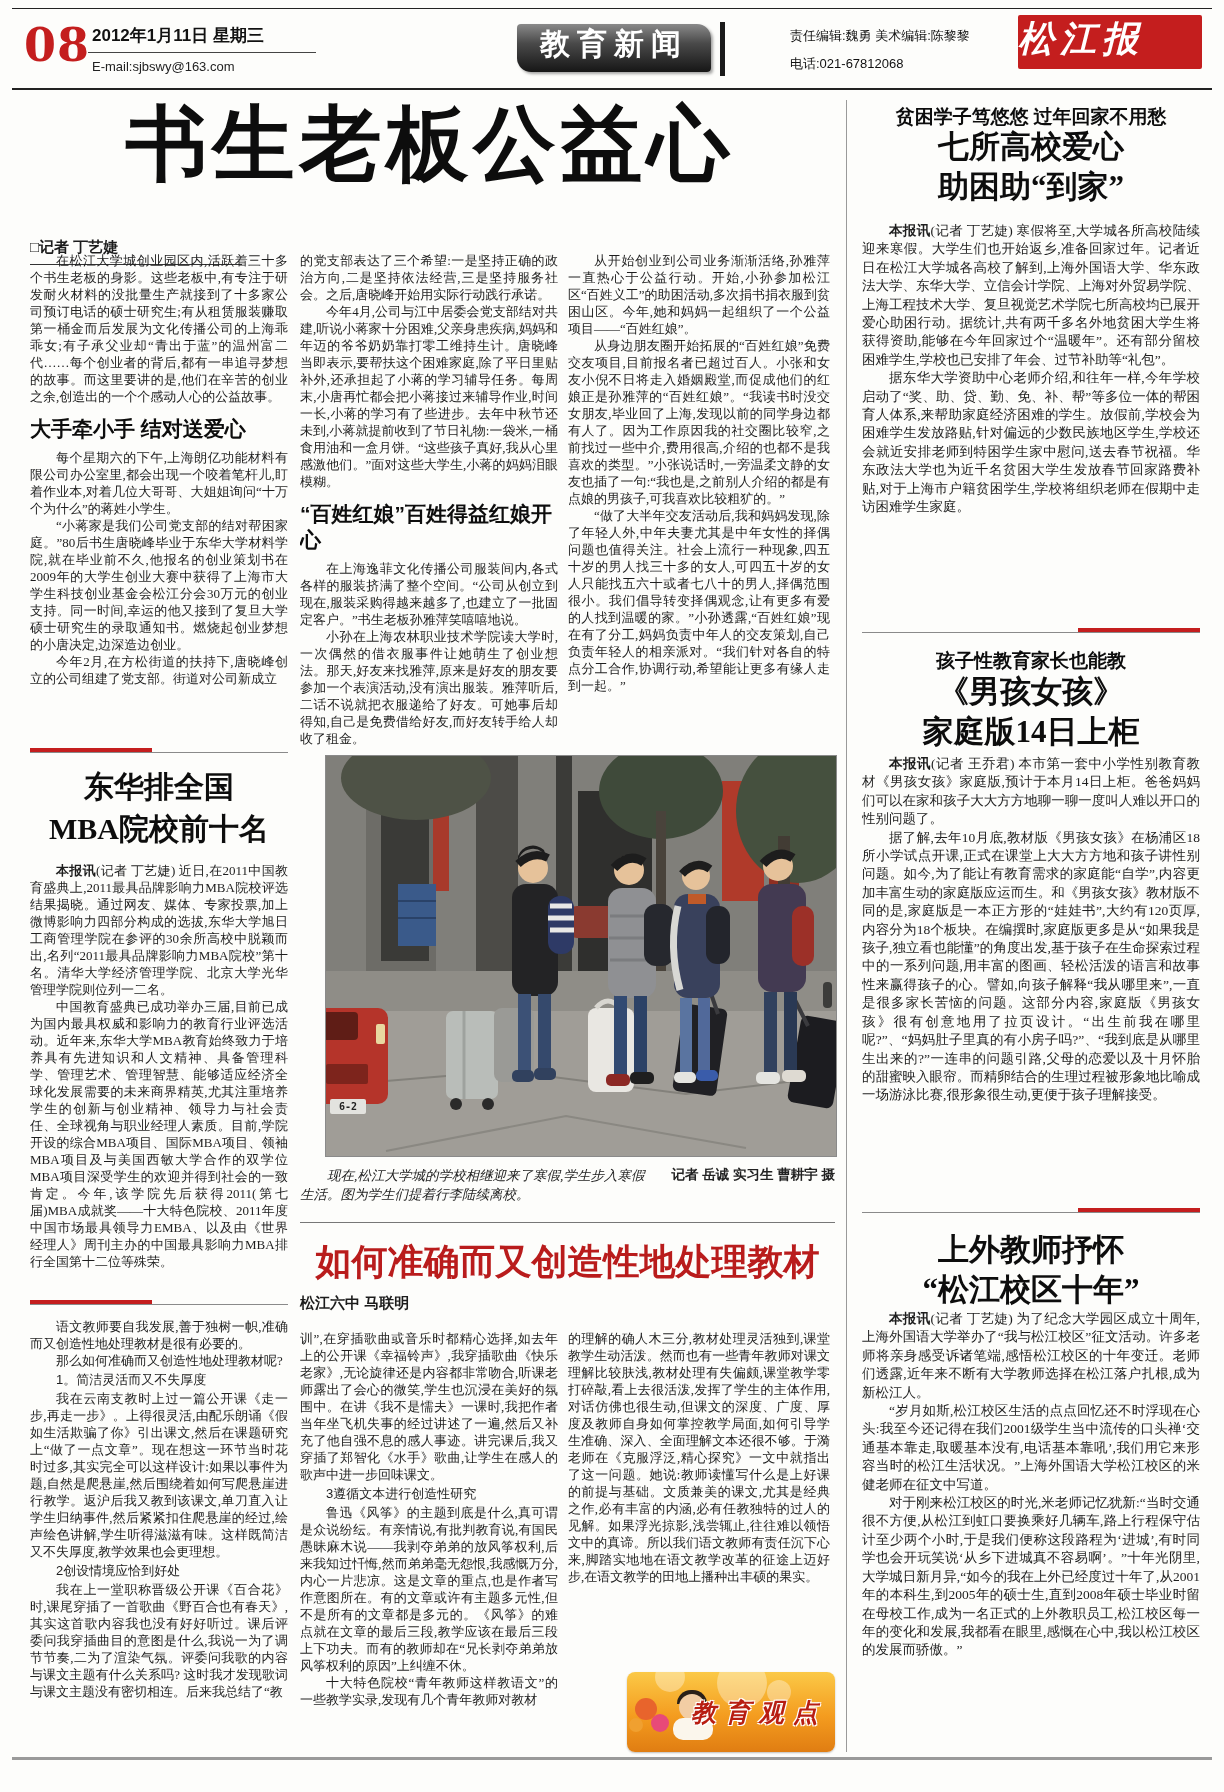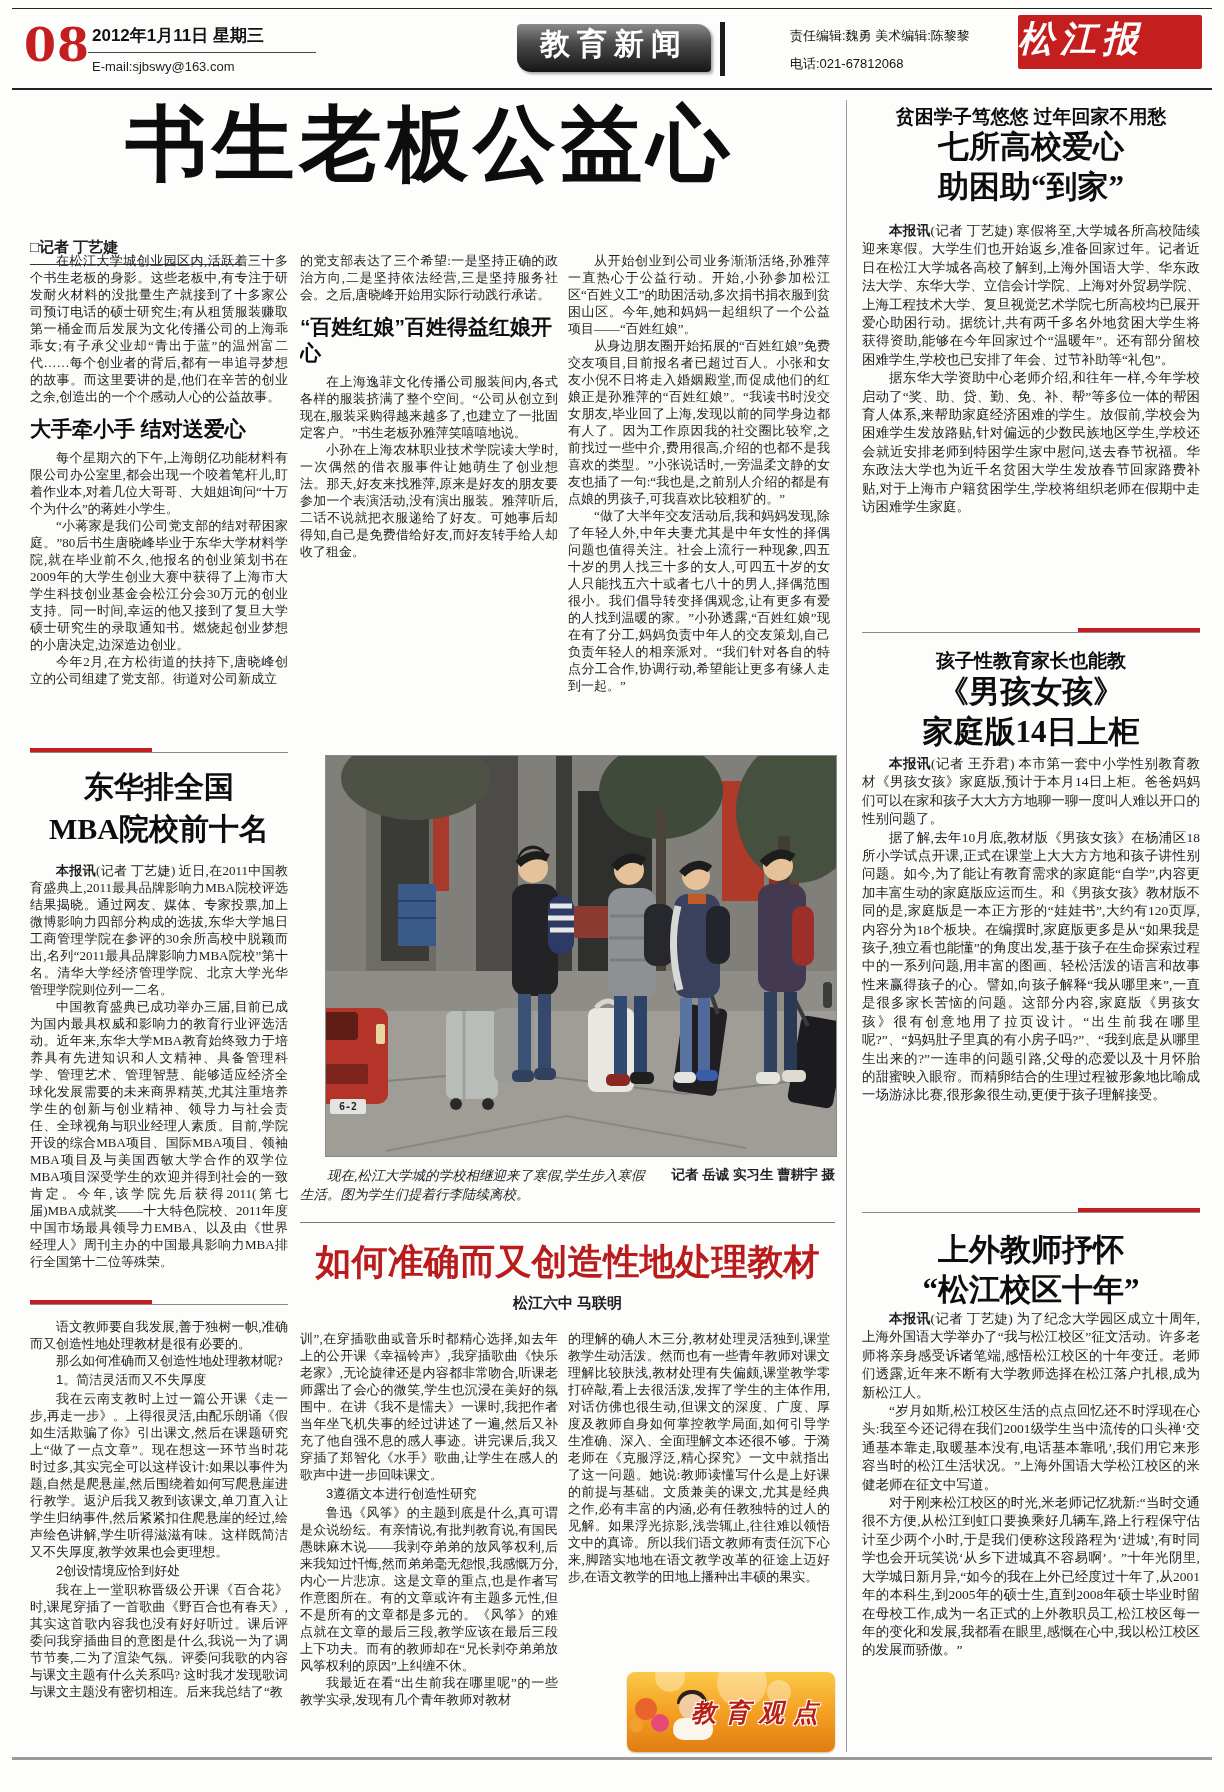--- a/index.html
+++ b/index.html
@@ -58,21 +58,21 @@
   .plate{position:absolute;left:4px;top:312px;width:36px;height:15px;background:#e3e3df;
          font:bold 10px "DejaVu Sans Mono",monospace;text-align:center;line-height:15px;color:#222;border-radius:2px;margin-top:31px;}
   .caption{left:300px;top:1166px;width:535px;font:italic 13.5px "Liberation Serif","DejaVu Serif",serif;
            line-height:19px;text-align:justify;color:#222;}
   .caption p{margin:0;text-indent:2em;}
   .caption .credit{float:right;font:bold 13.5px "Liberation Sans","DejaVu Sans",sans-serif;font-style:normal;}
   
   .essay-rule{left:300px;top:1222px;width:535px;border-top:1.5px solid #777;}
   .essay-title{left:300px;top:1238px;width:535px;text-align:center;
                font:900 36px "Liberation Serif","DejaVu Serif",serif;color:#b91c1c;}
-  .essay-byline{left:300px;top:1294px;width:535px;text-align:center;
+  .essay-byline{left:300px;top:1294px;width:535px;
                 font:bold 15px "Liberation Sans","DejaVu Sans",sans-serif;}
   #essay-col2{left:300px;top:1330px;width:258px;height:432px;}
   #essay-col3{left:568px;top:1330px;width:262px;height:328px;}
   
   #edu-banner{left:627px;top:1672px;width:208px;height:80px;border-radius:8px;overflow:hidden;
               background:linear-gradient(180deg,#fbc947 0%,#f49c1f 55%,#e07d12 100%);box-shadow:0 1px 2px rgba(0,0,0,.25);}
   #edu-banner .bubble{position:absolute;border-radius:50%;background:rgba(255,255,255,.35);}
   #edu-banner .flower{position:absolute;border-radius:50%;}
   #edu-banner .child-head{position:absolute;left:52px;top:22px;width:26px;height:26px;border-radius:50%;background:#f2cda4;}
   #edu-banner .child-hair{position:absolute;left:50px;top:18px;width:30px;height:14px;border-radius:14px 14px 0 0;background:#2a2018;}
@@ -114,20 +114,21 @@
   <div class="abs lead-byline">□记者 丁艺婕</div>
   <div class="abs col" id="lead-col1">
       <p>在松江大学城创业园区内,活跃着三十多个书生老板的身影。这些老板中,有专注于研发耐火材料的没批量生产就接到了十多家公司预订电话的硕士研究生;有从租赁服装赚取第一桶金而后发展为文化传播公司的上海乖乖女;有子承父业却“青出于蓝”的温州富二代……每个创业者的背后,都有一串追寻梦想的故事。而这里要讲的是,他们在辛苦的创业之余,创造出的一个个感动人心的公益故事。</p>
       <p class="sub">大手牵小手 结对送爱心</p>
       <p>每个星期六的下午,上海朗亿功能材料有限公司办公室里,都会出现一个咬着笔杆儿,盯着作业本,对着几位大哥哥、大姐姐询问“十万个为什么”的蒋姓小学生。</p>
       <p>“小蒋家是我们公司党支部的结对帮困家庭。”80后书生唐晓峰毕业于东华大学材料学院,就在毕业前不久,他报名的创业策划书在2009年的大学生创业大赛中获得了上海市大学生科技创业基金会松江分会30万元的创业支持。同一时间,幸运的他又接到了复旦大学硕士研究生的录取通知书。燃烧起创业梦想的小唐决定,边深造边创业。</p>
       <p>今年2月,在方松街道的扶持下,唐晓峰创立的公司组建了党支部。街道对公司新成立</p>
     </div>
   <div class="abs col" id="lead-col2">
       <p class="noind">的党支部表达了三个希望:一是坚持正确的政治方向,二是坚持依法经营,三是坚持服务社会。之后,唐晓峰开始用实际行动践行承诺。</p>
+      <p>今年4月,公司与江中居委会党支部结对共建,听说小蒋家十分困难,父亲身患疾病,妈妈和年迈的爷爷奶奶靠打零工维持生计。唐晓峰当即表示,要帮扶这个困难家庭,除了平日里贴补外,还承担起了小蒋的学习辅导任务。每周末,小唐再忙都会把小蒋接过来辅导作业,时间一长,小蒋的学习有了些进步。去年中秋节还未到,小蒋就提前收到了节日礼物:一袋米,一桶食用油和一盒月饼。“这些孩子真好,我从心里感激他们。”面对这些大学生,小蒋的妈妈泪眼模糊。</p>
       <p class="sub">“百姓红娘”百姓得益红娘开心</p>
       <p>在上海逸菲文化传播公司服装间内,各式各样的服装挤满了整个空间。“公司从创立到现在,服装采购得越来越多了,也建立了一批固定客户。”书生老板孙雅萍笑嘻嘻地说。</p>
       <p>小孙在上海农林职业技术学院读大学时,一次偶然的借衣服事件让她萌生了创业想法。那天,好友来找雅萍,原来是好友的朋友要参加一个表演活动,没有演出服装。雅萍听后,二话不说就把衣服递给了好友。可她事后却得知,自己是免费借给好友,而好友转手给人却收了租金。</p>
     </div>
   <div class="abs col" id="lead-col3">
       <p>从开始创业到公司业务渐渐活络,孙雅萍一直热心于公益行动。开始,小孙参加松江区“百姓义工”的助困活动,多次捐书捐衣服到贫困山区。今年,她和妈妈一起组织了一个公益项目——“百姓红娘”。</p>
       <p>从身边朋友圈开始拓展的“百姓红娘”免费交友项目,目前报名者已超过百人。小张和女友小倪不日将走入婚姻殿堂,而促成他们的红娘正是孙雅萍的“百姓红娘”。“我读书时没交女朋友,毕业回了上海,发现以前的同学身边都有人了。因为工作原因我的社交圈比较窄,之前找过一些中介,费用很高,介绍的也都不是我喜欢的类型。”小张说话时,一旁温柔文静的女友也插了一句:“我也是,之前别人介绍的都是有点娘的男孩子,可我喜欢比较粗犷的。”</p>
       <p>“做了大半年交友活动后,我和妈妈发现,除了年轻人外,中年夫妻尤其是中年女性的择偶问题也值得关注。社会上流行一种现象,四五十岁的男人找三十多的女人,可四五十岁的女人只能找五六十或者七八十的男人,择偶范围很小。我们倡导转变择偶观念,让有更多有爱的人找到温暖的家。”小孙透露,“百姓红娘”现在有了分工,妈妈负责中年人的交友策划,自己负责年轻人的相亲派对。“我们针对各自的特点分工合作,协调行动,希望能让更多有缘人走到一起。”</p>
     </div>
 
@@ -253,21 +254,21 @@
       <p>那么如何准确而又创造性地处理教材呢?</p>
       <p class="num">1。简洁灵活而又不失厚度</p>
       <p>我在云南支教时上过一篇公开课《走一步,再走一步》。上得很灵活,由配乐朗诵《假如生活欺骗了你》引出课文,然后在课题研究上“做了一点文章”。现在想这一环节当时花时过多,其实完全可以这样设计:如果以事件为题,自然是爬悬崖,然后围绕着如何写爬悬崖进行教学。返沪后我又教到该课文,单刀直入让学生归纳事件,然后紧紧扣住爬悬崖的经过,绘声绘色讲解,学生听得滋滋有味。这样既简洁又不失厚度,教学效果也会更理想。</p>
       <p class="num">2创设情境应恰到好处</p>
       <p>我在上一堂职称晋级公开课《百合花》时,课尾穿插了一首歌曲《野百合也有春天》,其实这首歌内容我也没有好好听过。课后评委问我穿插曲目的意图是什么,我说一为了调节节奏,二为了渲染气氛。评委问我歌的内容与课文主题有什么关系吗? 这时我才发现歌词与课文主题没有密切相连。后来我总结了“教</p>
     </div>
   <div class="abs col" id="essay-col2">
       <p class="noind">训”,在穿插歌曲或音乐时都精心选择,如去年上的公开课《幸福铃声》,我穿插歌曲《快乐老家》,无论旋律还是内容都非常吻合,听课老师露出了会心的微笑,学生也沉浸在美好的氛围中。在讲《我不是懦夫》一课时,我把作者当年坐飞机失事的经过讲述了一遍,然后又补充了他自强不息的感人事迹。讲完课后,我又穿插了郑智化《水手》歌曲,让学生在感人的歌声中进一步回味课文。</p>
       <p class="num">3遵循文本进行创造性研究</p>
       <p>鲁迅《风筝》的主题到底是什么,真可谓是众说纷纭。有亲情说,有批判教育说,有国民愚昧麻木说——我剥夺弟弟的放风筝权利,后来我知过忏悔,然而弟弟毫无怨恨,我感慨万分,内心一片悲凉。这是文章的重点,也是作者写作意图所在。有的文章或许有主题多元性,但不是所有的文章都是多元的。《风筝》的难点就在文章的最后三段,教学应该在最后三段上下功夫。而有的教师却在“兄长剥夺弟弟放风筝权利的原因”上纠缠不休。</p>
-      <p>我最近在看“出生前我在哪里呢”的一些教学实录,发现有几个青年教师对教材</p>
+      <p>十大特色院校“青年教师这样教语文”的一些教学实录,发现有几个青年教师对教材</p>
     </div>
   <div class="abs col" id="essay-col3">
       <p class="noind">的理解的确人木三分,教材处理灵活独到,课堂教学生动活泼。然而也有一些青年教师对课文理解比较肤浅,教材处理有失偏颇,课堂教学零打碎敲,看上去很活泼,发挥了学生的主体作用,对话仿佛也很生动,但课文的深度、广度、厚度及教师自身如何掌控教学局面,如何引导学生准确、深入、全面理解文本还很不够。于漪老师在《克服浮泛,精心探究》一文中就指出了这一问题。她说:教师读懂写什么是上好课的前提与基础。文质兼美的课文,尤其是经典之作,必有丰富的内涵,必有任教独特的过人的见解。如果浮光掠影,浅尝辄止,往往难以领悟文中的真谛。所以我们语文教师有责任沉下心来,脚踏实地地在语文教学改革的征途上迈好步,在语文教学的田地上播种出丰硕的果实。</p>
     </div>
 
   <div class="abs" id="edu-banner">
     <span class="bubble" style="left:90px;top:-14px;width:50px;height:50px;"></span>
     <span class="bubble" style="left:140px;top:8px;width:24px;height:24px;"></span>
     <span class="bubble" style="left:28px;top:-10px;width:30px;height:30px;"></span>
     <span class="flower" style="left:8px;top:26px;width:22px;height:22px;background:#e8642c;"></span>

